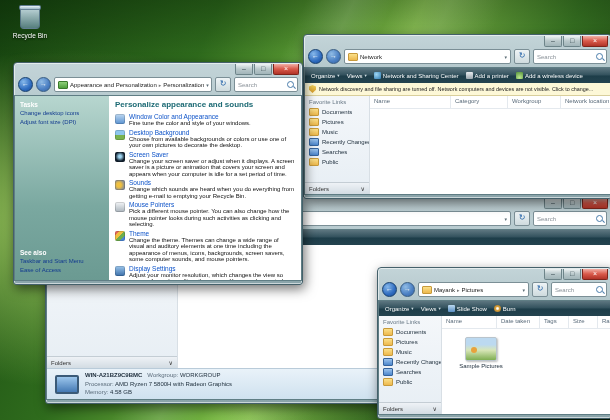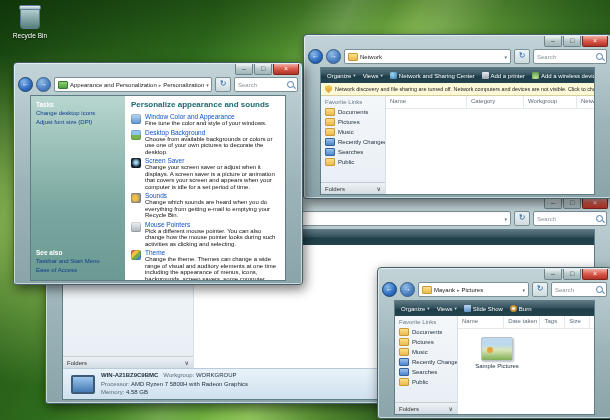--- a/index.html
+++ b/index.html
@@ -29,21 +29,21 @@
     display:flex;align-items:center;gap:2px;padding:0 3px;font-size:6px;color:#222;white-space:nowrap;overflow:hidden;}
   .crumbfield .dd{margin-left:auto;color:#5a6b74;font-size:5px;}
   .csep{color:#777;font-size:5px;}
   .refreshbtn{width:14px;height:13px;flex:none;background:linear-gradient(#eef4f6,#cfdbde);border:1px solid #7b8f96;border-radius:2px;
     font-size:8px;line-height:12px;text-align:center;color:#2563a8;}
   .searchbox{width:66px;height:13px;flex:none;background:#fff;border:1px solid #7b8f96;border-radius:2px;
     display:flex;align-items:center;gap:2px;padding:0 3px;}
   .searchbox .ph{color:#8a9299;font-size:6px;flex:1;overflow:hidden;}
   .mag{width:5px;height:5px;flex:none;border:1px solid #4a7dab;border-radius:50%;position:relative;}
   .mag::after{content:"";position:absolute;width:3px;height:1px;background:#4a7dab;right:-2.5px;bottom:-1px;transform:rotate(45deg);}
-  .inner{flex:1;margin:0 16px 3px;border:1px solid #5f7d84;background:#fff;display:flex;flex-direction:column;min-height:0;}
+  .inner{flex:1;margin:0 0 3px;border:1px solid #5f7d84;background:#fff;display:flex;flex-direction:column;min-height:0;}
   
   .toolbar{height:15px;flex:none;background:linear-gradient(180deg,#5d7680,#31505c 48%,#1d3d49 52%,#24434f);
     display:flex;align-items:center;gap:1px;padding:0 3px;overflow:hidden;}
   .tbtn{display:flex;align-items:center;gap:2px;font-size:6px;color:#fff;padding:1px 3px;border-radius:2px;white-space:nowrap;}
   .tbtn .dd{font-size:4.5px;color:#cfdde2;}
   .ticon{width:7px;height:7px;flex:none;border-radius:1px;}
   .t-nsc{background:radial-gradient(circle at 35% 35%,#9fd6f2,#2f7ab0);}
   .t-prn{background:linear-gradient(#e8ecef,#9aa6ad);}
   .t-wifi{background:radial-gradient(circle at 50% 80%,#bde88e,#54923c);}
   .t-slide{background:linear-gradient(#bcd9f0,#5a8fc4);}

